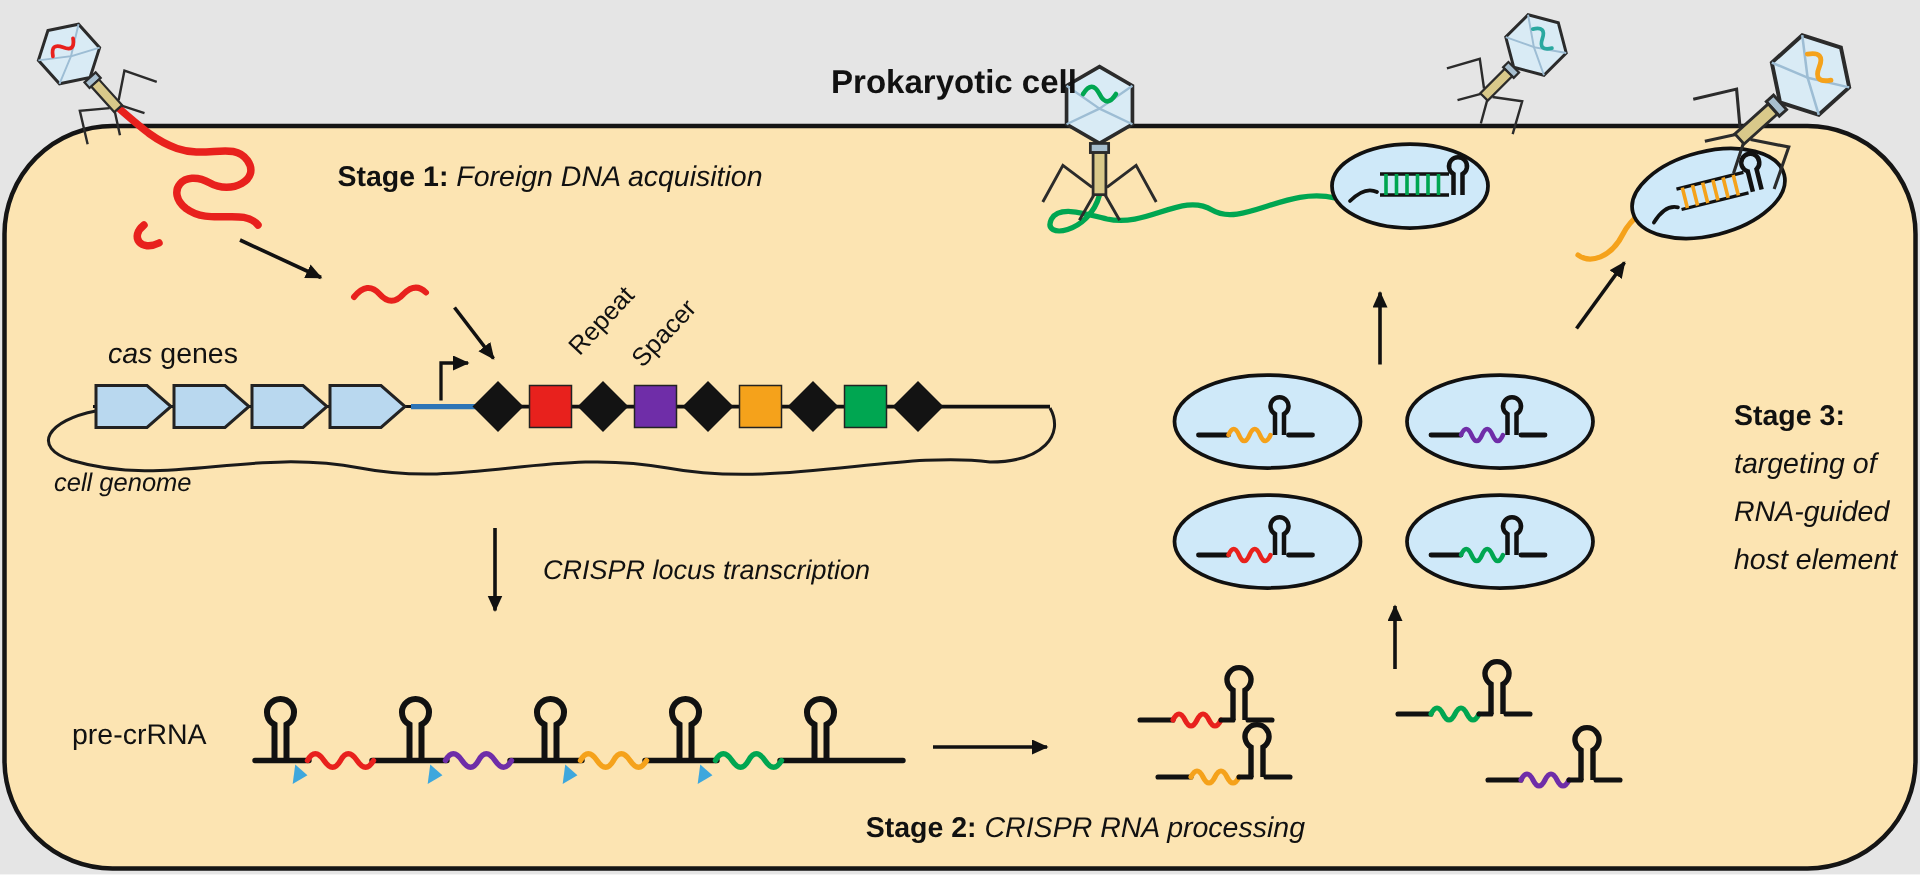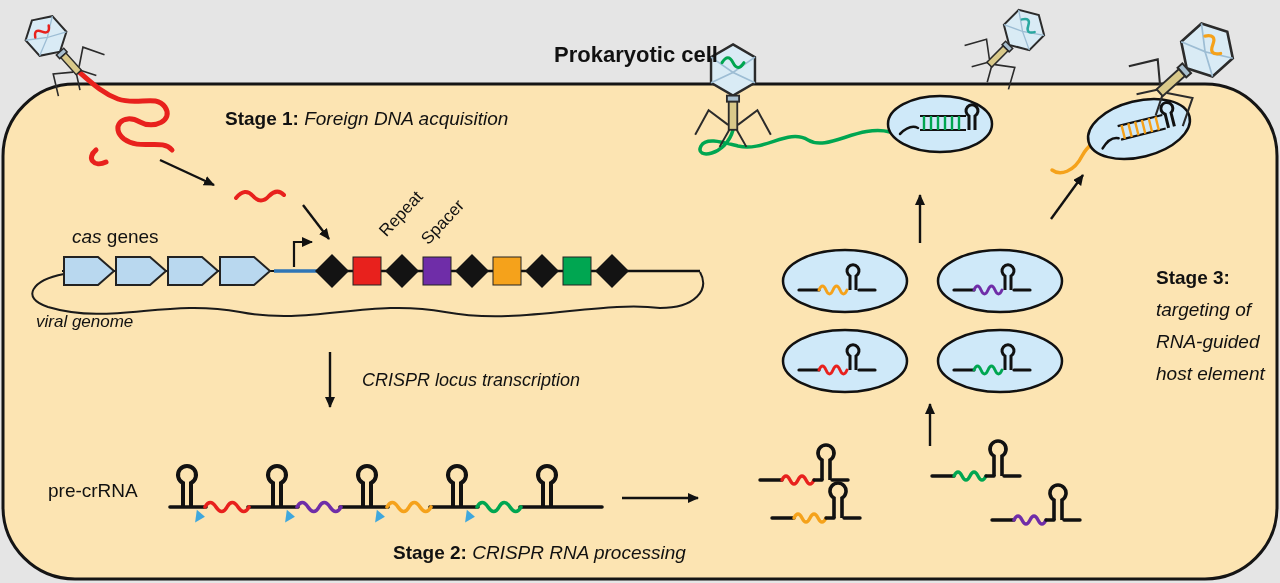--- a/index.html
+++ b/index.html
@@ -209,27 +209,27 @@
 </div>
 
 <div class="lab" style="left:72px;top:226px;">
   <span class="i">cas</span><span> genes</span>
 </div>
 
 <div class="lab rot" style="left:390px;top:221px;">Repeat</div>
 <div class="lab rot" style="left:432px;top:229px;">Spacer</div>
 
 
-<div class="lab i sm" style="left:36px;top:312px;">viral genome</div>
+<div class="lab i sm" style="left:36px;top:312px;">cell genome</div>
 
 <div class="lab i md" style="left:342px;top:370px;margin-left:20px;">CRISPR locus transcription</div>
 
 <div class="lab" style="left:48px;top:480px;font-size:19px;text-align:right;">pre-crRNA</div>
 
-<div class="lab" style="left:393px;top:542px;width:450px;text-align:left;">
+<div class="lab" style="left:420px;top:542px;width:450px;text-align:right;">
   <span class="b">Stage 2:</span><span class="i"> CRISPR RNA processing</span>
 </div>
 
 <div class="lab st3" style="left:1156px;top:262px;">
   <div class="b">Stage 3:</div>
   <div class="i">targeting of</div>
   <div class="i">RNA-guided</div>
   <div class="i">host element</div>
 </div>
 

